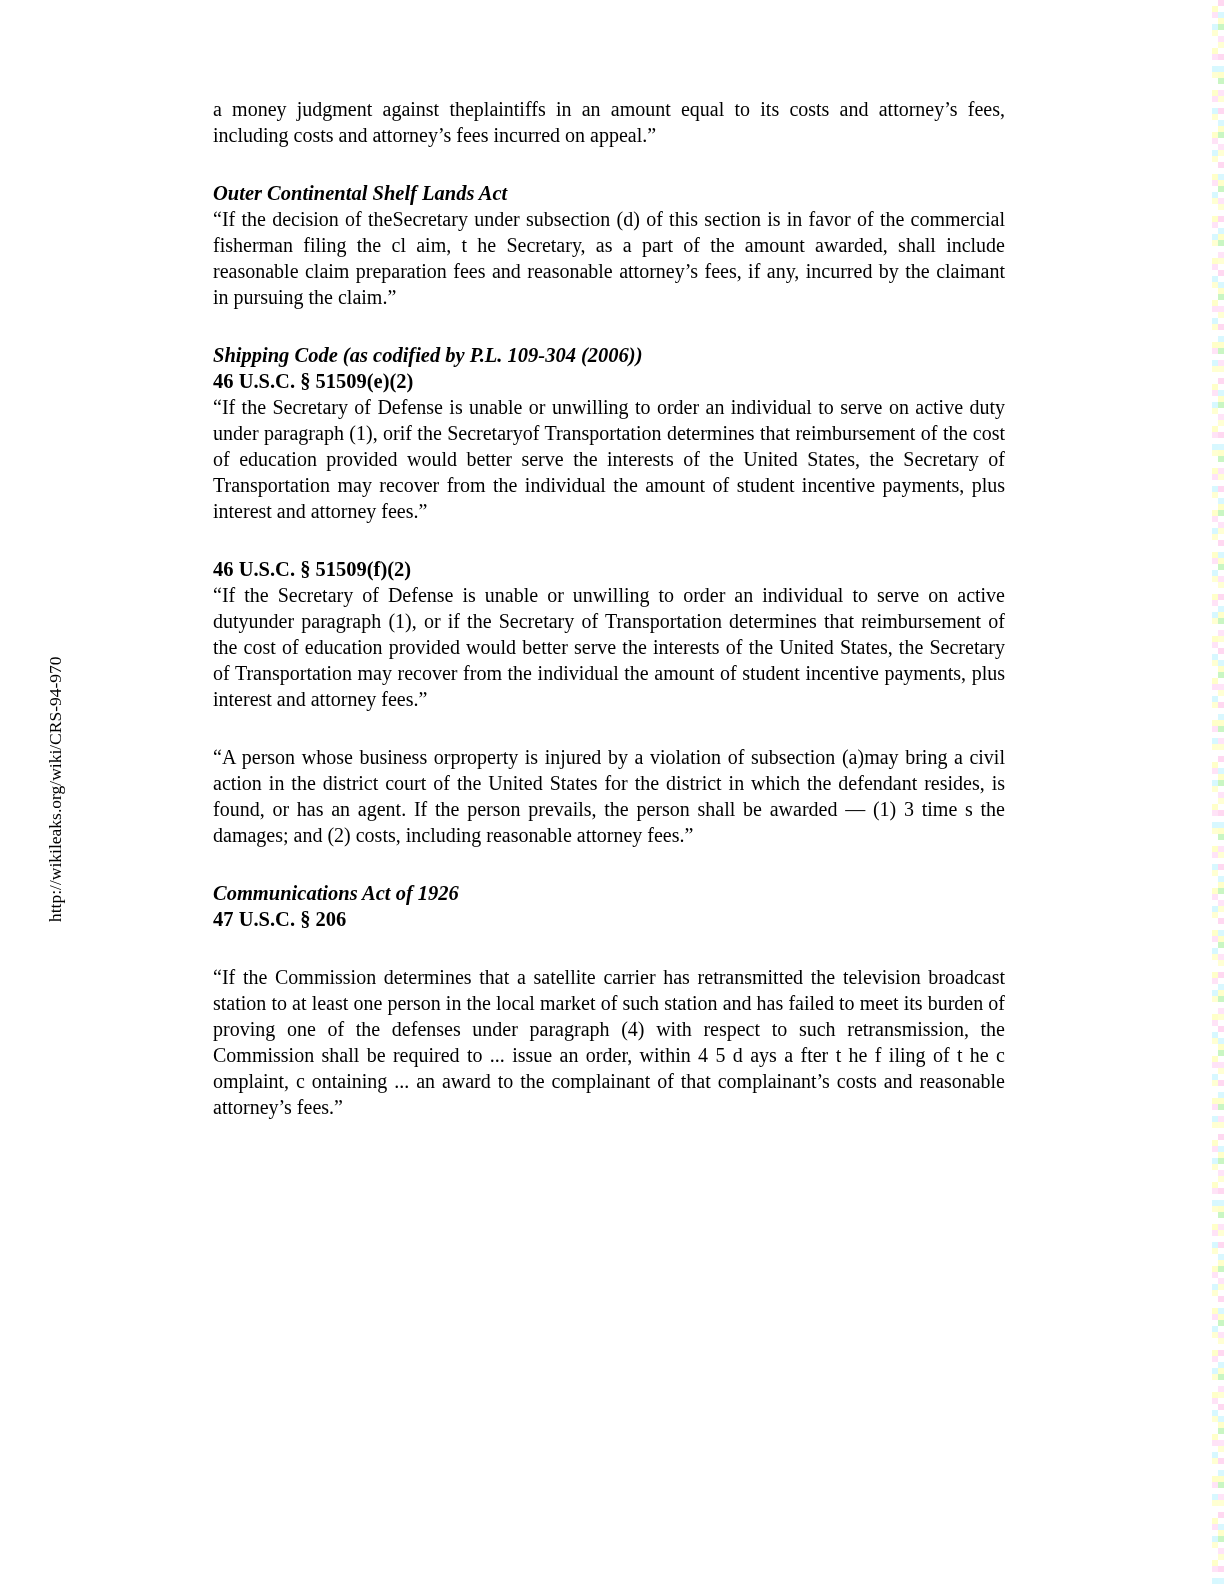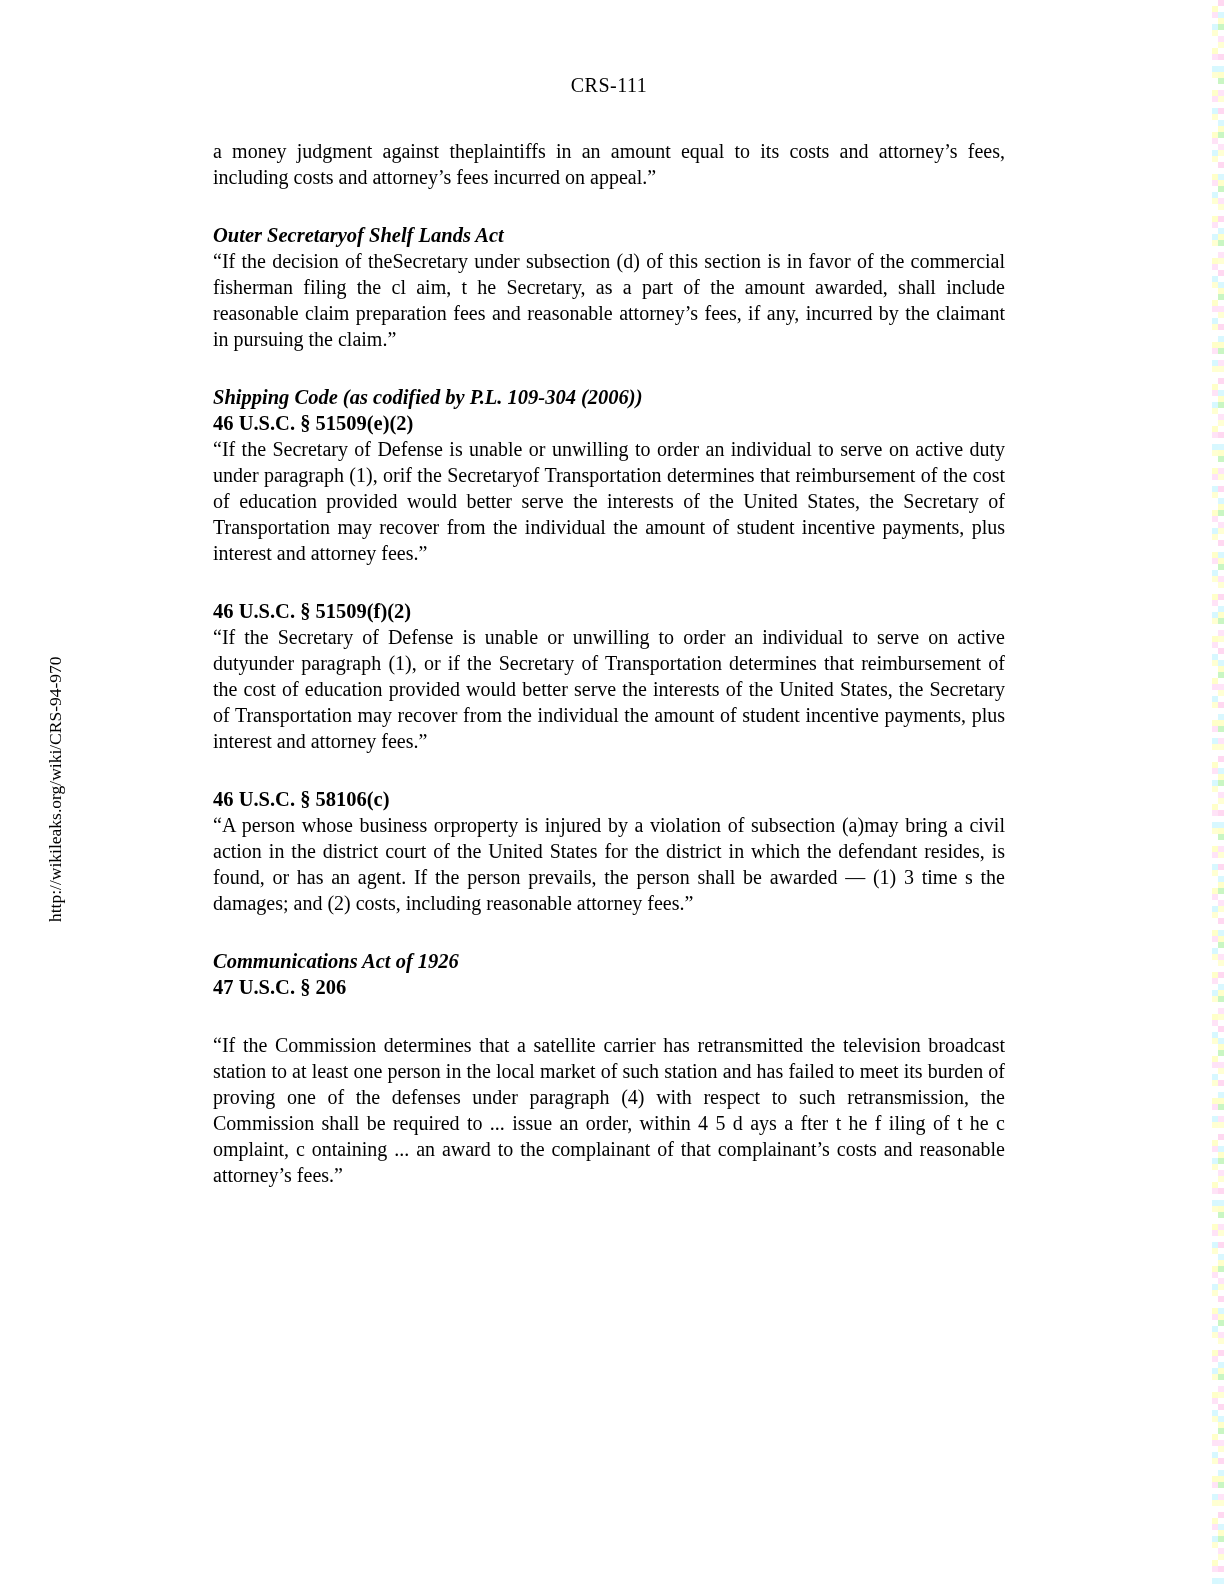--- a/index.html
+++ b/index.html
@@ -18,21 +18,21 @@
     top: 72px;
     width: 792px;
   }
   .page-header {
     text-align: center;
     font-size: 20px;
     line-height: 26px;
     letter-spacing: 0.5px;
   }
   .statute-section { margin-top: 32px; }
-  .statute-section.first { margin-top: 40px; }
+  .statute-section.first { margin-top: 24px; }
   .act-title {
     font-weight: bold;
     font-style: italic;
     font-size: 20.5px;
     line-height: 26px;
   }
   .citation {
     font-weight: bold;
     font-size: 20.5px;
     line-height: 26px;
@@ -67,40 +67,38 @@
     grid-auto-rows: 6px;
   }
 </style>
 </head>
 <body>
 
 <div class="page">
   <div class="watermark">http://wikileaks.org/wiki/CRS-94-970</div>
 
   <div class="content">
-    <div class="page-header">CRS-111</div>
     <div id="sections">
         <section class="statute-section first">
           <p class="quote">a money judgment against theplaintiffs in an amount equal to its costs and attorney’s fees, including costs and attorney’s fees incurred on appeal.”</p>
         </section>
         <section class="statute-section">
-          <div class="act-title">Outer Secretaryof Shelf Lands Act</div>
+          <div class="act-title">Outer Continental Shelf Lands Act</div>
           <p class="quote">“If the decision of theSecretary under subsection (d) of this section is in favor of the commercial fisherman filing  the cl aim, t he Secretary, as a part of the amount awarded, shall include reasonable claim preparation fees and reasonable attorney’s fees, if any, incurred by the claimant in pursuing the claim.”</p>
         </section>
         <section class="statute-section">
           <div class="act-title">Shipping Code (as codified by P.L. 109-304 (2006))</div>
           <div class="citation"><b>46 U.S.C. § 51509(e)(2)</b></div>
           <p class="quote">“If the Secretary of Defense is unable or unwilling to order an individual to serve on active duty under paragraph (1), orif the Secretaryof Transportation determines that reimbursement of the cost of education provided would better serve the interests of the United States, the Secretary of Transportation may recover from the individual the amount of student incentive payments, plus interest and attorney fees.”</p>
         </section>
         <section class="statute-section">
           <div class="citation"><b>46 U.S.C. § 51509(f)(2)</b></div>
           <p class="quote">“If the Secretary of Defense is unable or unwilling to order an individual to serve on active dutyunder paragraph (1), or if the Secretary of Transportation determines that reimbursement of the cost of education provided would better serve the interests of the United States, the Secretary of Transportation may recover from the individual the amount of student incentive payments, plus interest and attorney fees.”</p>
         </section>
         <section class="statute-section">
-          <div class="citation"><b>46 U.S.C. § 58106(c)</b></div>
           <p class="quote">“A person whose business orproperty is injured by a violation of subsection (a)may bring a civil action in the district court of the United States for the district in which the defendant resides, is found, or has an  agent. If the person prevails, the person shall be awarded — (1) 3 time s the damages; and (2) costs, including reasonable attorney fees.”</p>
         </section>
         <section class="statute-section">
           <div class="act-title">Communications Act of 1926</div>
           <div class="citation"><b>47 U.S.C. § 206</b></div>
         </section>
         <section class="statute-section">
           <p class="quote">“If the Commission determines that a satellite carrier has retransmitted the television broadcast station to at least one person in the local market of such station and has failed to meet its burden of proving  one of the defenses under paragraph (4) with respect to such retransmission, the Commission shall be required to ... issue an order, within 4 5 d ays a fter t he f iling  of t he c omplaint, c ontaining  ... an award to the complainant of that complainant’s costs and reasonable attorney’s fees.”</p>
         </section>
       </div>

